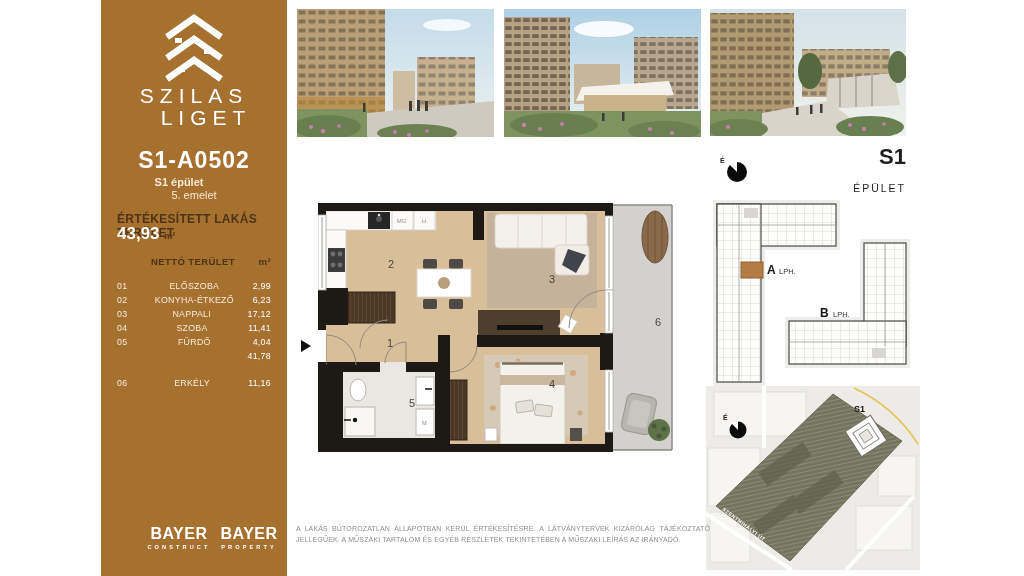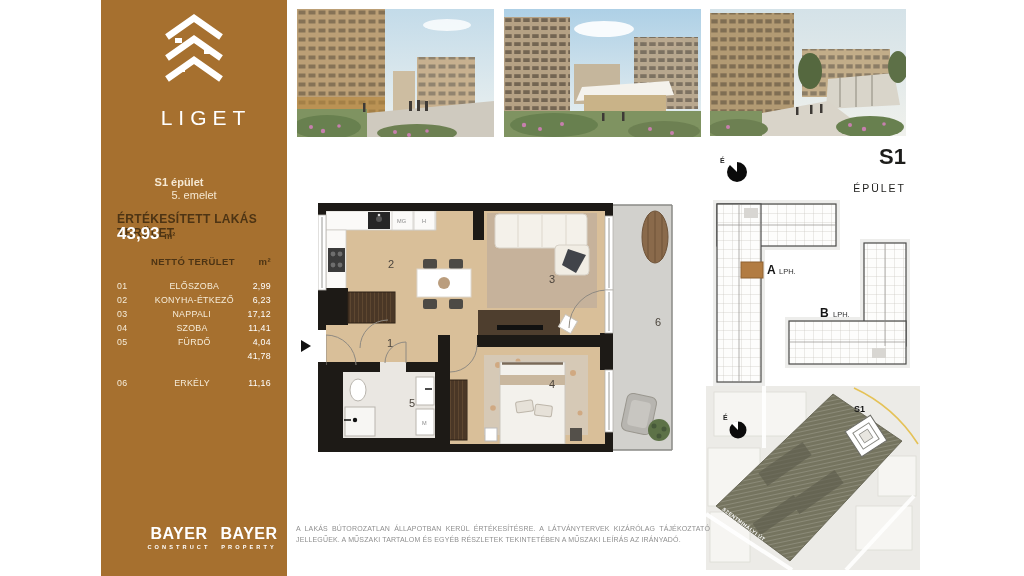--- a/index.html
+++ b/index.html
@@ -73,22 +73,24 @@
           <path d="M19,46 L46,27 L73,46"></path>
           <path d="M19,67 L46,48 L73,67"></path>
         </g>
         <g fill="#ffffff">
           <rect x="27" y="26" width="7" height="5"></rect>
           <rect x="56" y="37" width="7" height="5"></rect>
           <rect x="30" y="55" width="7" height="5"></rect>
         </g>
       </svg>
     </div>
+    <div class="brand-line1">SZILAS</div>
     <div class="brand-line2">LIGET</div>
 
+    <div class="unit-code">S1-A0502</div>
     <div class="unit-building">S1 épület</div>
     <div class="unit-floor">5. emelet</div>
 
     <div class="sold-label">ÉRTÉKESÍTETT LAKÁS TERÜLET</div>
     <div class="sold-value">
       <span>43,93</span>
       <span class="sold-unit">m²</span>
     </div>
 
     <div class="net-header">

